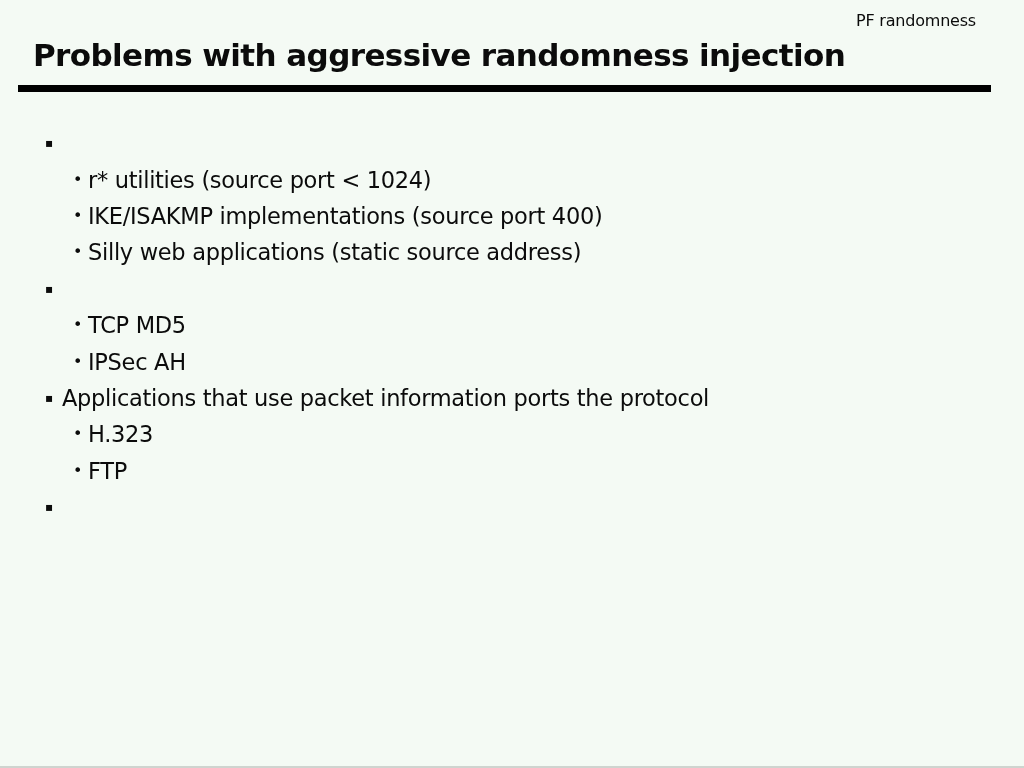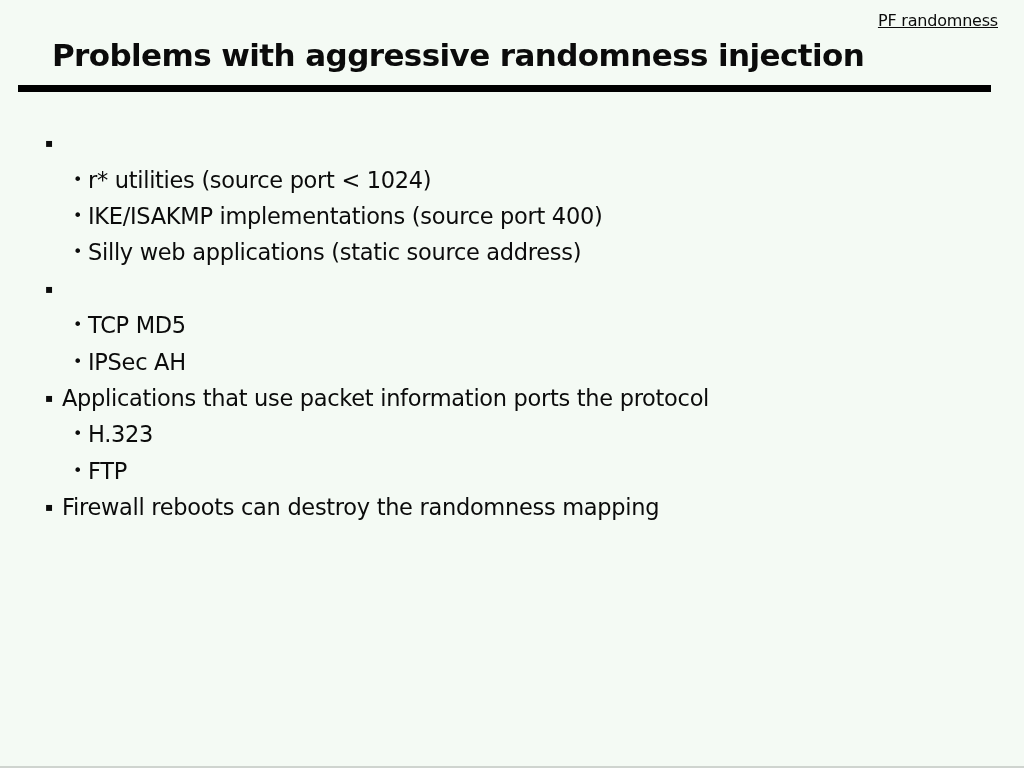--- a/index.html
+++ b/index.html
@@ -7,34 +7,32 @@
   body {
     position: relative;
     background: #f4faf4;
     color: #0b0b0b;
     font-family: "DejaVu Sans", sans-serif;
     overflow: hidden;
   }
   .corner-tag {
     position: absolute;
     top: 11px;
-    right: 26px;
+    right: 48px;
     font-size: 16px;
     letter-spacing: -0.2px;
     white-space: nowrap;
-    text-decoration: underline;
   }
   .slide-title {
     position: absolute;
     top: 37px;
     left: 33px;
     font-size: 31px;
     letter-spacing: -0.6px;
     white-space: nowrap;
-    margin-left: 19px;
   }
   .title-rule {
     position: absolute;
     top: 85px;
     left: 18px;
     width: 973px;
     height: 7px;
     background: #000000;
   }
   .content {
@@ -120,18 +118,17 @@
     <span class="bullet">•</span>
     <span>H.323</span>
   </div>
   <div class="row l2">
     <span class="bullet">•</span>
     <span>FTP</span>
   </div>
 
   <div class="row l1">
     <span class="bullet">▪</span>
-    <span>Firewall reboots can destroy the randomness mapping</span>
   </div>
 
 </div>
 
 <div class="bottom-edge"></div>
 
 </body></html>

